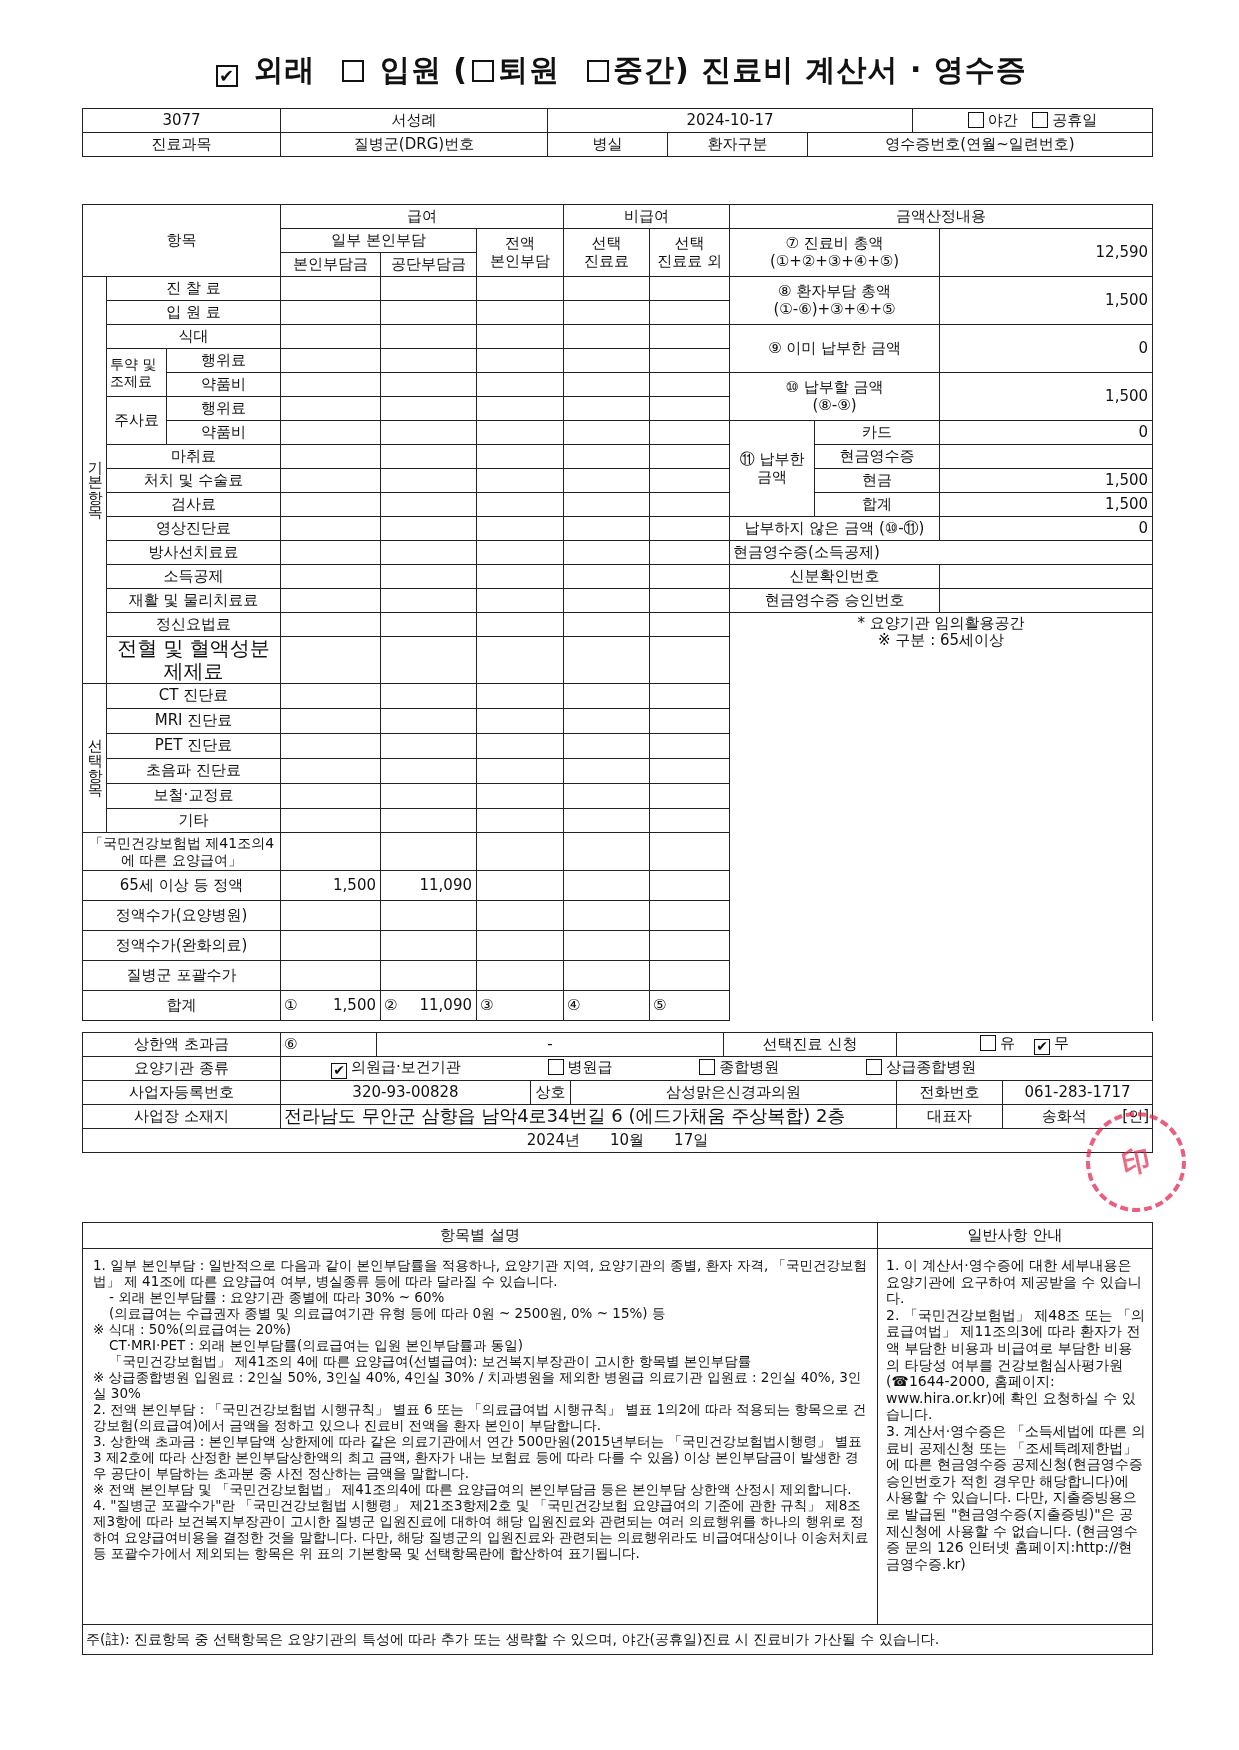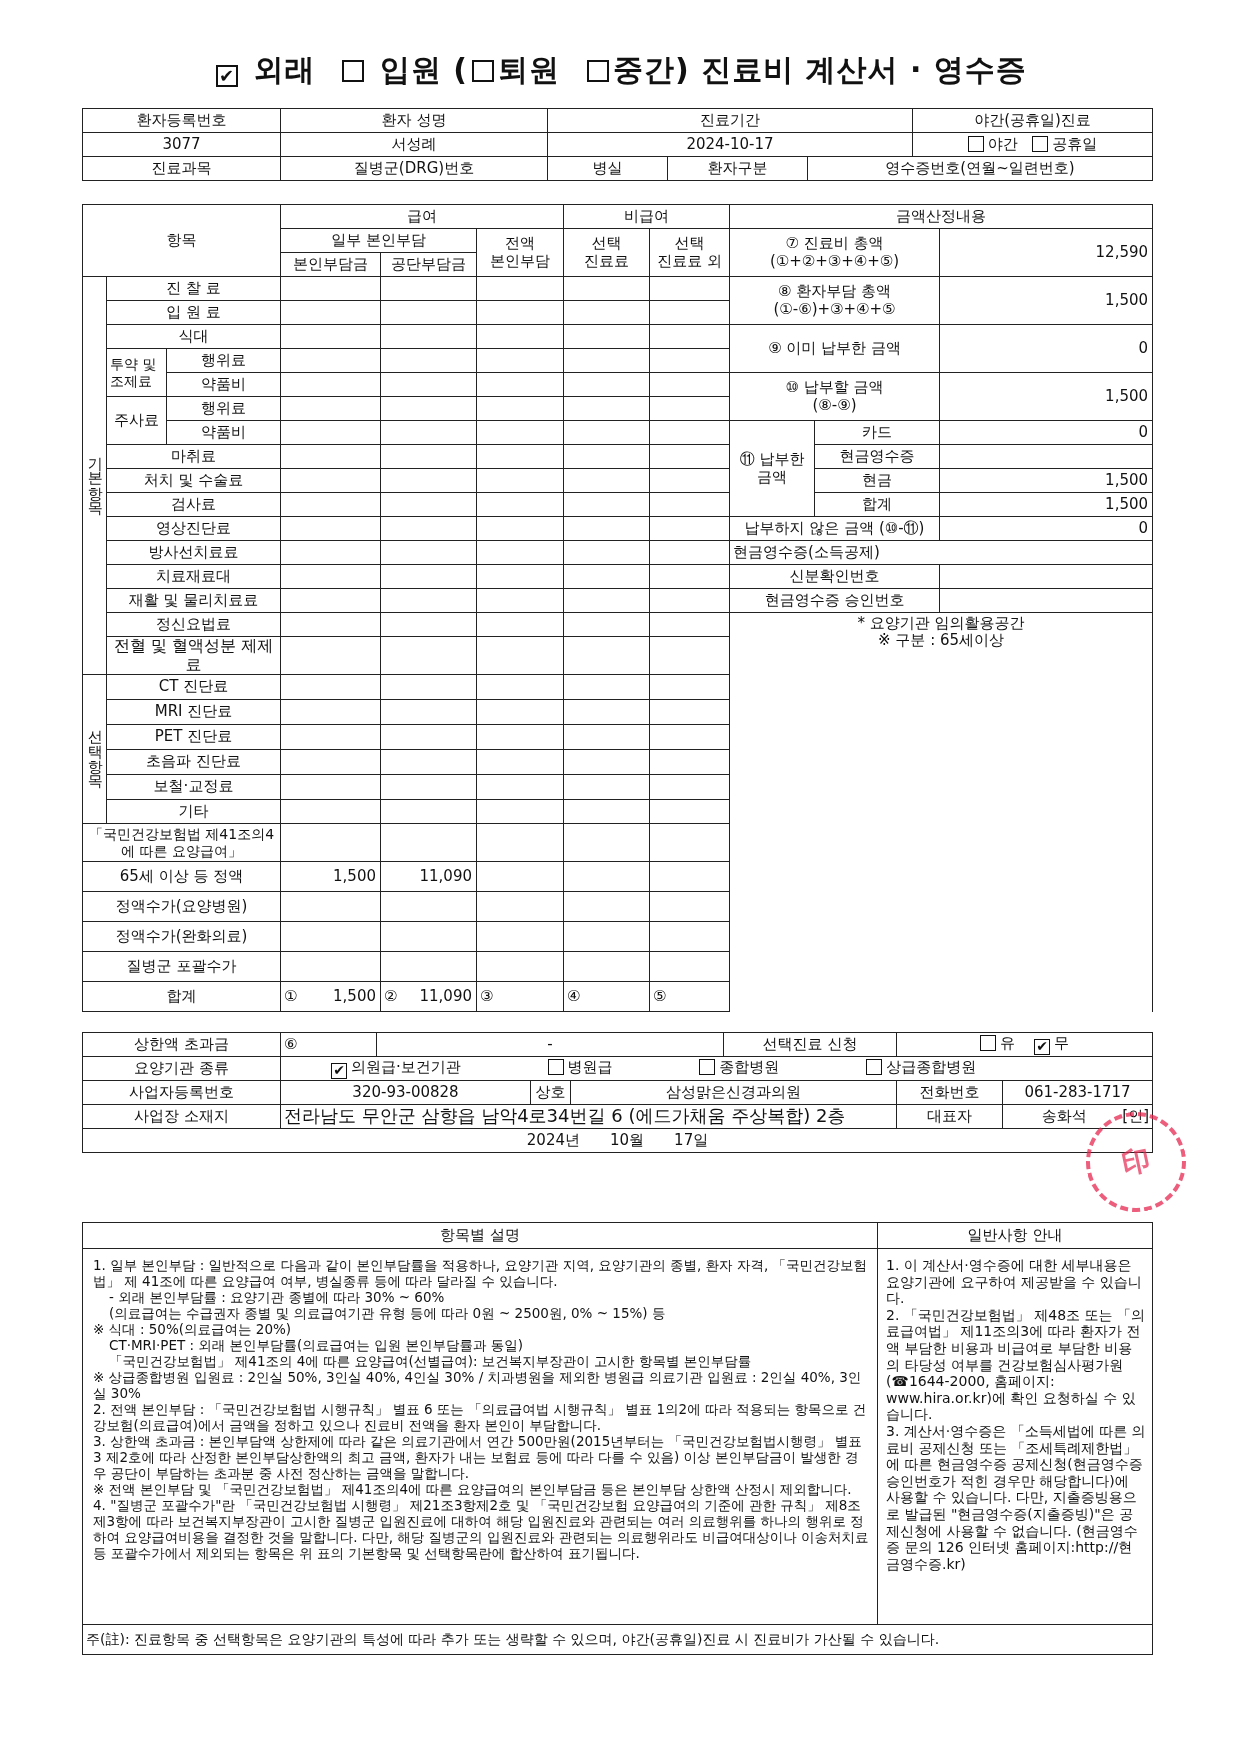--- a/index.html
+++ b/index.html
@@ -37,26 +37,20 @@
   <colgroup>
       <col style="width:198px">
       <col style="width:267px">
       <col style="width:120px">
       <col style="width:140px">
       <col style="width:105px">
       <col style="width:100px">
       <col style="width:140px">
     </colgroup>
   <tbody>
-      <tr style="height:24px">
-    <td>환자등록번호</td>
-    <td>환자 성명</td>
-    <td colspan="3">진료기간</td>
-    <td colspan="2">야간(공휴일)진료</td>
-  </tr>
   <tr style="height:24px">
     <td>3077</td>
     <td>서성례</td>
     <td colspan="3">2024-10-17</td>
     <td colspan="2">
       <span class="chk"></span><span>야간</span>
       &nbsp;&nbsp;<span class="chk"></span><span>공휴일</span>
     </td>
   </tr>
   <tr style="height:24px">
@@ -226,21 +220,21 @@
   <tr style="height:24px">
     <td colspan="2">방사선치료료</td>
     <td class="num"></td>
         <td class="num"></td>
         <td class="num"></td>
         <td class="num"></td>
         <td class="num"></td>
     <td colspan="3" style="text-align:left; padding-right:8px">현금영수증(소득공제)</td>
   </tr>
   <tr style="height:24px">
-    <td colspan="2">치료재료대</td>
+    <td colspan="2">소득공제</td>
     <td class="num"></td>
         <td class="num"></td>
         <td class="num"></td>
         <td class="num"></td>
         <td class="num"></td>
     <td colspan="2">신분확인번호</td>
     <td></td>
   </tr>
   <tr style="height:24px">
     <td colspan="2">재활 및 물리치료료</td>
@@ -258,21 +252,21 @@
         <td class="num"></td>
         <td class="num"></td>
         <td class="num"></td>
         <td class="num"></td>
     <td colspan="3" rowspan="23" style="vertical-align:top; text-align:center; padding:2px 4px; border-bottom:none">
       <div>* 요양기관 임의활용공간</div>
       <div>※ 구분 : 65세이상</div>
     </td>
   </tr>
   <tr style="height:38px">
-    <td colspan="2" class="wrap" style="font-size:16px">전혈 및 혈액성분 제제료</td>
+    <td colspan="2" class="wrap" style="font-size:20px">전혈 및 혈액성분 제제료</td>
     <td class="num"></td>
         <td class="num"></td>
         <td class="num"></td>
         <td class="num"></td>
         <td class="num"></td>
   </tr>
 
   <tr style="height:25px">
     <td rowspan="6" class="vert">선택항목</td>
     <td colspan="2">CT 진단료</td>

